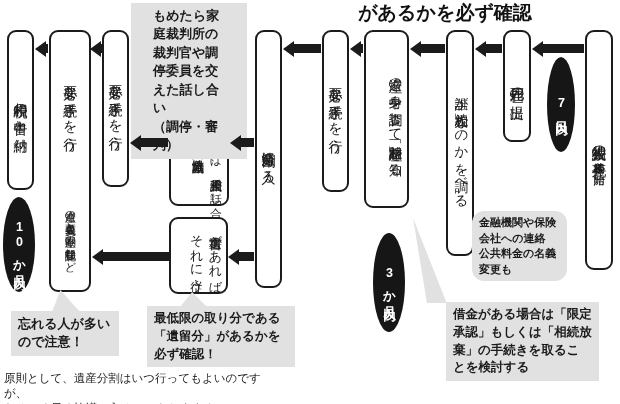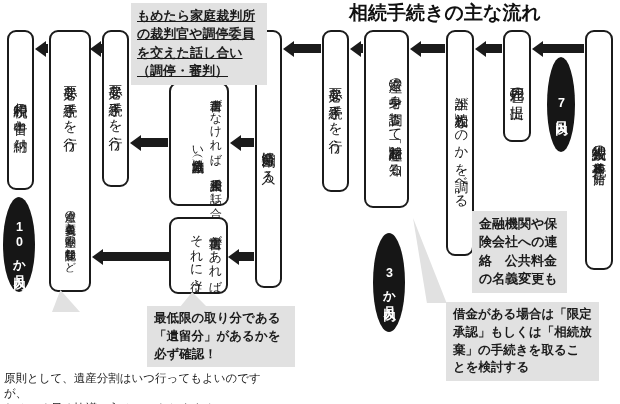--- a/index.html
+++ b/index.html
@@ -33,21 +33,21 @@
                border-bottom:8.5px solid transparent;border-right:11px solid #1b1b1b;flex:0 0 auto;}
   .arrow .bar{flex:1 1 auto;height:9px;background:#1b1b1b;min-width:0;}
   .footer{position:absolute;left:4px;top:371px;width:260px;font-size:11.5px;
           line-height:1.32;color:#222;}
 </style>
 </head>
 <body>
 
 <div class="stage">
 
-  <h1 class="title">相続手続きの主な流れ</h1>
+  <h1 class="title">があるかを必ず確認</h1>
 
   <div class="fbox" style="left:585px;top:30px;width:28px;height:240px;font-size:14.5px;">
     <span>被相続人の死亡</span><span class="sub">（相続手続き開始）</span>
   </div>
 
   <div class="fbox" style="left:503px;top:30px;width:28px;height:112px;font-size:14.5px;">死亡届の提出</div>
 
   <div class="badge" style="left:547px;top:57px;width:28px;height:95px;">7日以内</div>
 
   <div class="fbox" style="left:446px;top:30px;width:28px;height:226px;font-size:13.5px;">誰が「相続人」なのかを調べる</div>
@@ -68,29 +68,30 @@
 
   <div class="fbox-outer" style="left:49px;top:30px;width:42px;height:262px;">
     <div class="vt" style="height:148px;font-size:14px;letter-spacing:.5px;line-height:1.38;">必要な手続きを行う</div>
     <div class="vt" style="height:104px;font-size:11px;line-height:1.35;letter-spacing:0;">遺産の名義変更と不動産の移転登記など</div>
   </div>
 
   <div class="fbox" style="left:7px;top:30px;width:27px;height:160px;">相続税の申告と納付</div>
 
   <div class="badge" style="left:3px;top:197px;width:32px;height:95px;">10か月以内</div>
 
-  <div class="note" style="left:131px;top:3px;width:136px;font-size:13px;padding:4px 6px;text-decoration:underline;">
+  <div class="note" style="left:131px;top:3px;width:116px;font-size:13px;padding:4px 22px;">
     <div>もめたら家庭裁判所の裁判官や調停委員を交えた話し合い</div>
     <div class="note-sub">（調停・審判）</div>
   </div>
 
-  <div class="note" style="left:472px;top:211px;width:95px;font-size:13px;">金融機関や保険会社への連絡　公共料金の名義変更も</div>
+  <div class="note" style="left:472px;top:211px;width:95px;font-size:11px;border-radius:12px;">金融機関や保険会社への連絡　公共料金の名義変更も</div>
 
   <div class="note" style="left:422px;top:302px;width:153px;font-size:12.5px;margin-left:24px;">借金がある場合は「限定承認」もしくは「相続放棄」の手続きを取ることを検討する</div>
 
+  <div class="note" style="left:11px;top:311px;width:108px;font-size:13px;">忘れる人が多いので注意！</div>
 
   <div class="note" style="left:147px;top:306px;width:148px;font-size:12.5px;font-family:Liberation Serif, serif;">最低限の取り分である「遺留分」があるかを必ず確認！</div>
 
   <div class="pointer" style="left:408px;top:218px;width:42px;height:85px;clip-path:polygon(12% 0%,45% 100%,92% 100%);"></div>
   <div class="pointer" style="left:52px;top:290px;width:28px;height:22px;clip-path:polygon(30% 0%,0% 100%,100% 100%);"></div>
   <div class="pointer" style="left:180px;top:292px;width:27px;height:15px;clip-path:polygon(45% 0%,0% 100%,100% 100%);"></div>
 
   <div class="arrow" style="left:532px;top:40px;width:52px;">
       <span class="head"></span>
       <span class="bar"></span>

